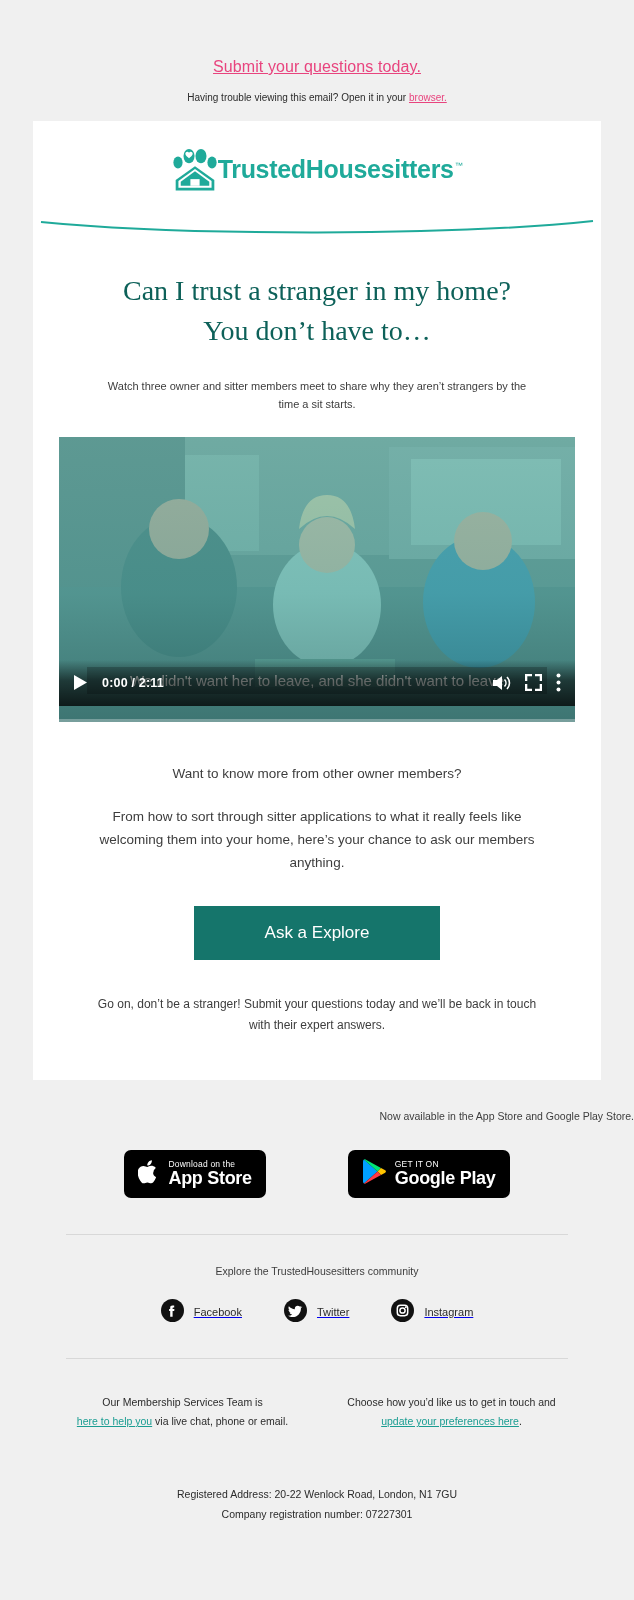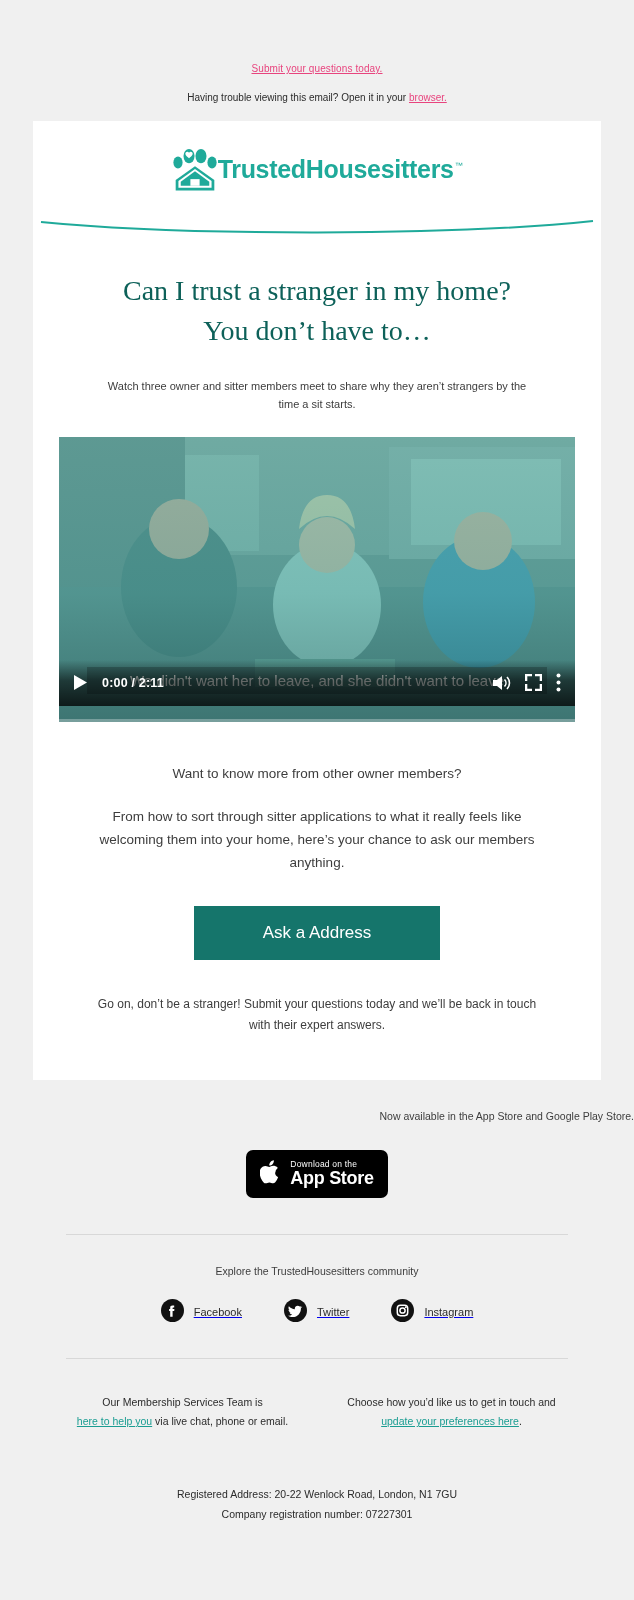--- a/index.html
+++ b/index.html
@@ -6,21 +6,21 @@
   html, body {
     width: 634px;
     background: #f0f0f0;
     font-family: "Liberation Sans", sans-serif;
   }
   body { width: 634px; min-height: 1600px; position: relative; }
 
   
   .preheader { padding-top: 58px; text-align: center; }
   .preheader-line1 {
-    font-size: 10px; color: #e8447e; 
+    font-size: 16px; color: #e8447e; 
     letter-spacing: .1px;
   }
   .preheader-line2 {
     margin-top: 16px; font-size: 10px; color: #2b2b2b;
   }
   .preheader-line2 a {
     color: #e8447e; text-decoration: underline;
   }
 
   
@@ -264,21 +264,21 @@
     </div>
     <div class="progress">
       <div class="progress-fill" style="width: 0%;"></div>
     </div>
   </div>
 
   <div class="mid-q">Want to know more from other owner members?</div>
   <div class="mid-p">From how to sort through sitter applications to what it really feels like welcoming them into your home, here’s your chance to ask our members anything.</div>
 
   <div class="cta-wrap">
-    <button class="cta">Ask a Address</button>
+    <button class="cta">Ask a Explore</button>
   </div>
 
   <div class="outro">Go on, don’t be a stranger! Submit your questions today and we’ll be back in touch with their expert answers.</div>
 </div>
 
 <div class="footer">
 
   <div class="avail">Now available in the App Store and Google Play Store.</div>
 
   <div class="badges">
@@ -288,20 +288,34 @@
           <path d="M15.4 13.6c0-3 2.4-4.4 2.5-4.5-1.4-2-3.5-2.3-4.3-2.3-1.8-.2-3.5 1.1-4.4 1.1-.9 0-2.3-1.1-3.8-1-2 0-3.8 1.1-4.8 2.9-2 3.5-.5 8.8 1.5 11.6 1 1.4 2.1 3 3.6 2.9 1.4-.1 2-.9 3.7-.9 1.7 0 2.2.9 3.7.9 1.5 0 2.5-1.4 3.4-2.8 1.1-1.6 1.5-3.2 1.6-3.3-.1 0-3-1.2-3-4.6z" fill="#ffffff"></path>
           <path d="M12.7 4.9c.8-1 1.3-2.3 1.2-3.7-1.2 0-2.6.8-3.4 1.8-.8.9-1.4 2.3-1.2 3.6 1.3.1 2.6-.7 3.4-1.7z" fill="#ffffff"></path>
         </svg>
       </span>
       <span class="badge-txt">
         <span class="badge-small">Download on the</span>
         <span class="badge-big">App Store</span>
       </span>
     </div>
 
+    <div class="badge">
+      <span>
+        <svg width="25" height="27" viewBox="0 0 25 27" aria-hidden="true">
+          <path d="M2 1.5 L15.5 13.5 L2 25.5 C1.4 25.1 1 24.4 1 23.5 L1 3.5 C1 2.6 1.4 1.9 2 1.5z" fill="#00a0ff"></path>
+          <path d="M2 1.5 C2.4 1.2 3 1.2 3.5 1.5 L19 10 L15.5 13.5 Z" fill="#00e676"></path>
+          <path d="M19 10 L23.2 12.3 C24.2 12.9 24.2 14.1 23.2 14.7 L19 17 L15.5 13.5 Z" fill="#ffc400"></path>
+          <path d="M2 25.5 L15.5 13.5 L19 17 L3.5 25.5 C3 25.8 2.4 25.8 2 25.5z" fill="#ff3a44"></path>
+        </svg>
+      </span>
+      <span class="badge-txt">
+        <span class="badge-small">GET IT ON</span>
+        <span class="badge-big">Google Play</span>
+      </span>
+    </div>
   </div>
 
   <div class="rule"></div>
 
   <div class="explore">Explore the TrustedHousesitters community</div>
 
   <div class="socials">
     <a class="social" href="#">
       <span>
         <svg width="23" height="23" viewBox="0 0 23 23" aria-hidden="true">

